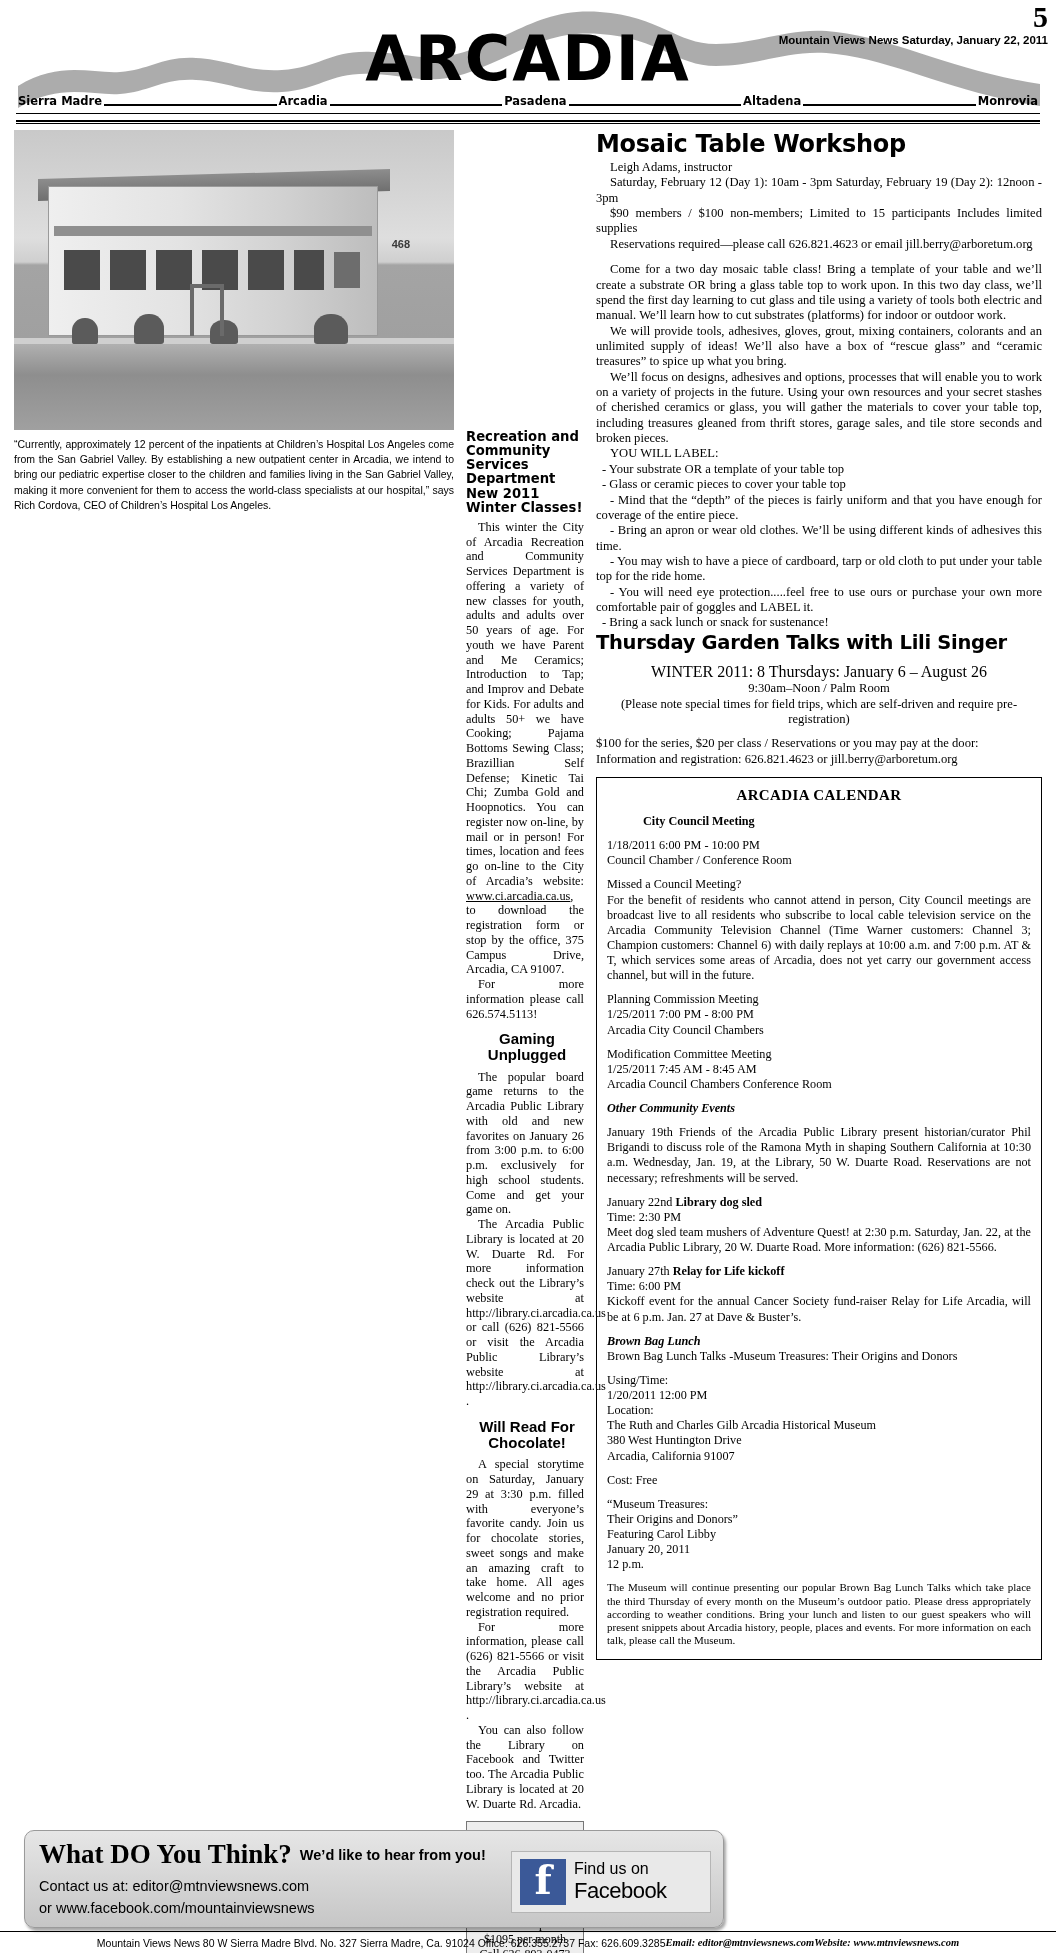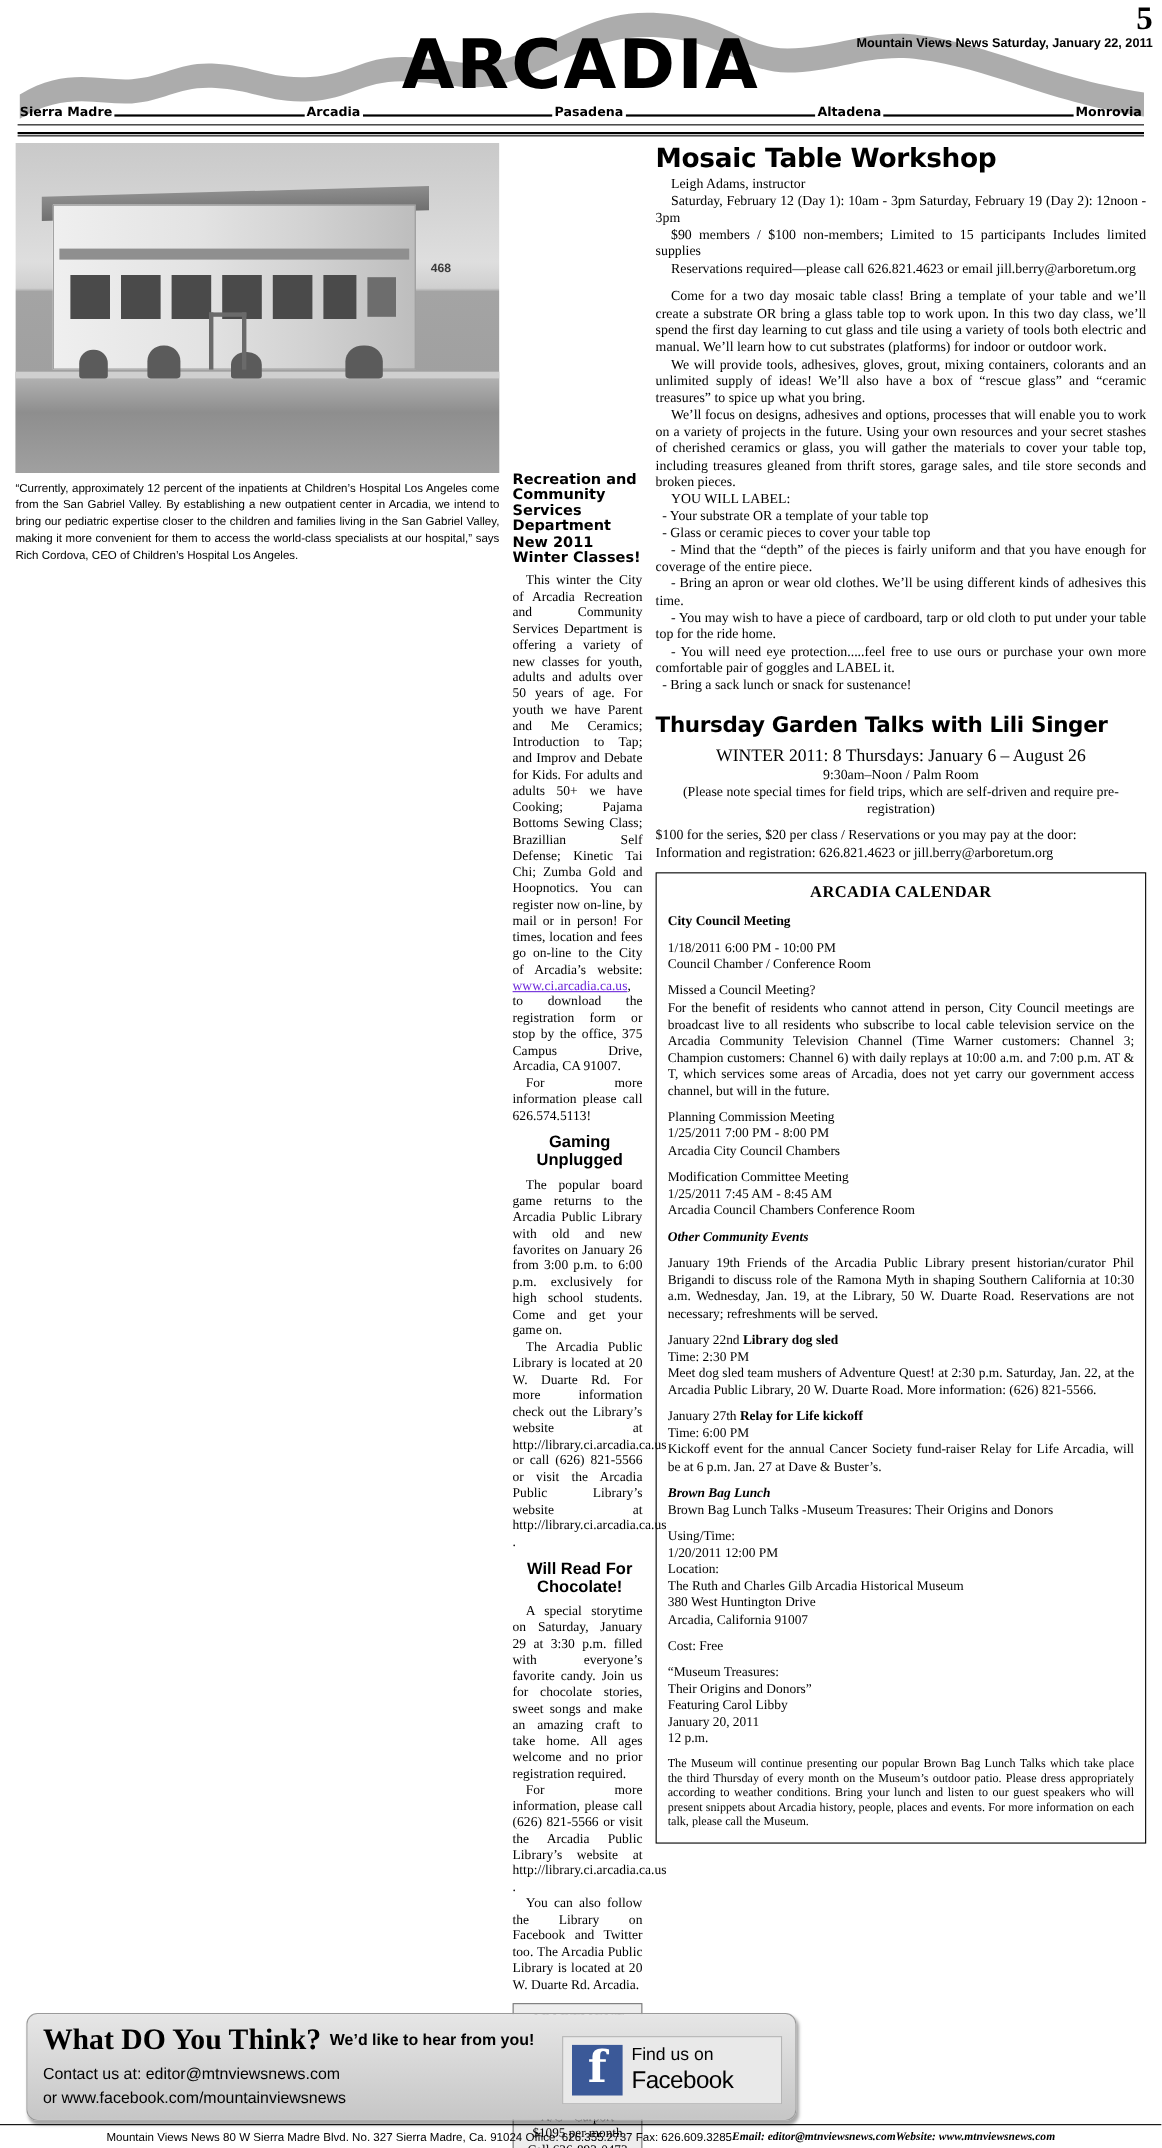--- a/index.html
+++ b/index.html
@@ -87,21 +87,21 @@
   
   .rec-col { width: 118px; }
   .rec-head {
     font-family: "DejaVu Sans", sans-serif; font-weight: bold;
     font-size: 13.2px; line-height: 1.07; margin-bottom: 5px;
   }
   .rec-col p {
     font-family: "Liberation Serif", serif;
     font-size: 12.3px; line-height: 1.2; text-align: justify; text-indent: 12px; margin:0;
   }
-  .rec-col a { color: #6d28d9; text-decoration: underline; }
+  .rec-col a { color: #000000; text-decoration: underline; }
   .sub-head {
     font-family: Liberation Sans, sans-serif; font-weight: bold;
     font-size: 15px; line-height: 1.08; text-align: center; margin: 10px 0 6px 4px;
   }
 
   
   .r-title {
     font-family: "DejaVu Sans", sans-serif; font-weight: bold;
     font-size: 24px; letter-spacing: -0.3px; margin-bottom: 2px;
   }
@@ -119,21 +119,21 @@
   
   .cal-box { border: 1.5px solid #000; padding: 9px 10px 12px 10px; margin-top: 10px; }
   .cal-title {
     font-family: "Liberation Serif", serif; font-weight: bold;
     font-size: 15px; text-align: center; letter-spacing: 0.4px; margin-bottom: 10px;
   }
   .cal-box p {
     font-family: "Liberation Serif", serif; font-size: 12.2px; line-height: 1.24;
     text-align: justify; margin: 0;
   }
-  .cal-box p.b { font-weight: bold; text-align: left; }
+  .cal-box p.b { font-weight: bold; text-align: left; margin-left: 36px; }
   .cal-box p.bi { font-weight: bold; font-style: italic; text-align: left; }
   .cal-box p.sp { margin-top: 9px; }
   .cal-box p.l { text-align: left; }
   .cal-box p.tiny { font-size: 11px; line-height: 1.2; }
 
   
   .ad-apt {
     border: 1.5px solid #777; background: #eeeeee;
     text-align: center; padding: 5px 4px 6px 4px; margin-top: 10px;
     font-family: "Liberation Serif", serif; font-size: 12px; line-height: 1.22;
@@ -285,21 +285,21 @@
           <p class="dash">- Your substrate OR a template of your table top</p>
           <p class="dash">- Glass or ceramic pieces to cover your table top</p>
           <p>- Mind that the “depth” of the pieces is fairly uniform and that you have enough for coverage of the entire piece.</p>
           <p>- Bring an apron or wear old clothes.  We’ll be using different kinds of adhesives this time.</p>
           <p>- You may wish to have a piece of cardboard, tarp or old cloth to put under your table top for the ride home.</p>
           <p>- You will need eye protection.....feel free to use ours or purchase your own more comfortable pair of goggles and LABEL it.</p>
           <p class="dash">- Bring a sack lunch or snack for sustenance!</p>
         </div>
       </div>
 
-      <div style="margin-top:16px;">
+      <div style="">
         <div class="r-title sm">Thursday Garden Talks with Lili Singer</div>
         <div class="r-body" style="margin-top:8px;">
           <p class="garden-center" style="font-size:16px;">WINTER 2011: 8 Thursdays: January 6 – August 26</p>
           <p class="garden-center">9:30am–Noon / Palm Room</p>
           <p class="garden-center">(Please note special times for field trips, which are self-driven and require pre-registration)</p>
           <p class="noind gap">$100 for the series, $20 per class / Reservations or you may pay at the door:</p>
           <p class="noind">Information and registration: 626.821.4623 or jill.berry@arboretum.org</p>
         </div>
       </div>
 

